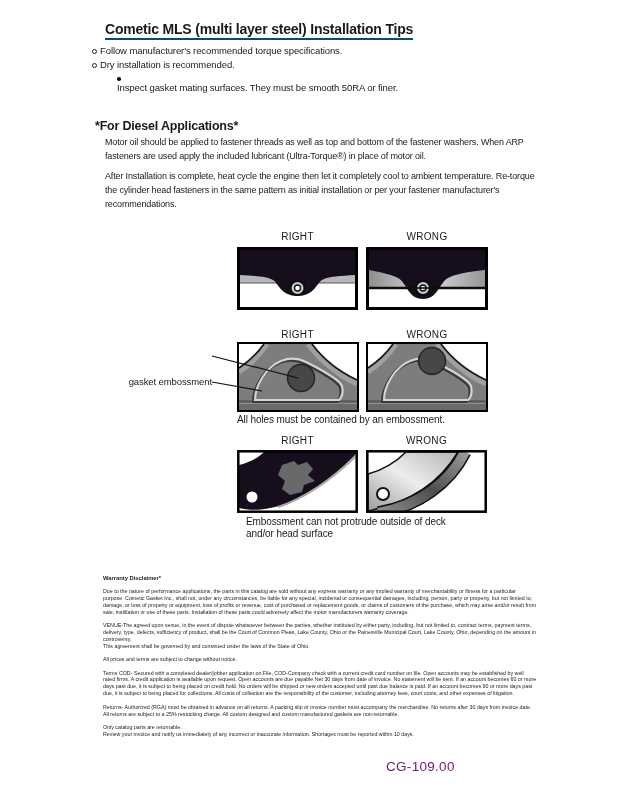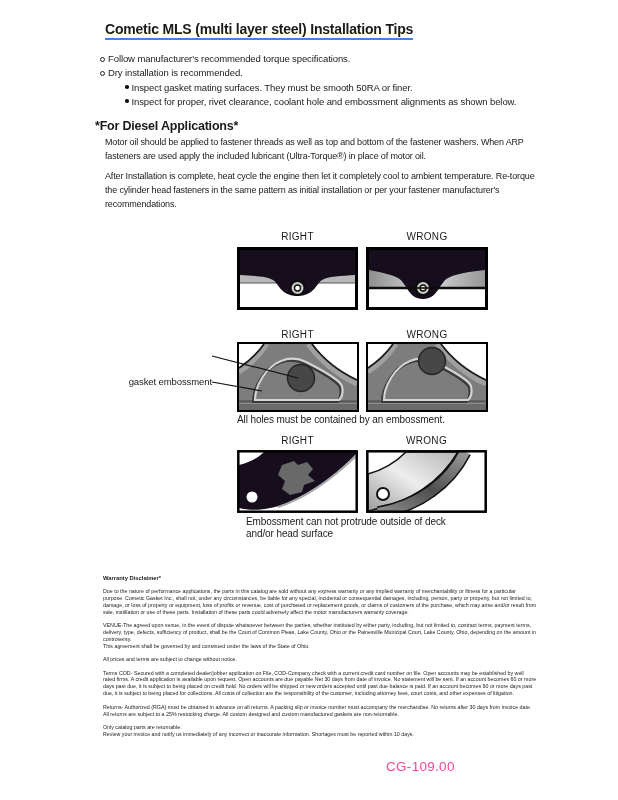--- a/index.html
+++ b/index.html
@@ -5,41 +5,41 @@
   html,body{margin:0;padding:0;background:#ffffff;}
   .page{
     position:relative;width:618px;height:800px;background:#ffffff;overflow:hidden;
     font-family:"Liberation Sans", sans-serif;color:#1a1a1a;
   }
   .abs{position:absolute;}
   .pre{white-space:pre-line;}
 
   .title{
     font-size:14px;font-weight:bold;letter-spacing:-0.2px;
-    border-bottom:2px solid #3b82f6;padding-bottom:1px;display:inline-block;
+    border-bottom:2px solid #0c4a6e;padding-bottom:1px;display:inline-block;
   }
-  .tips{list-style:none;margin:8px;padding:0;width:480px;}
+  .tips{list-style:none;margin:0;padding:0;width:480px;}
   .tips li{display:flex;align-items:flex-start;line-height:14.3px;font-size:9.5px;letter-spacing:-0.1px;}
-  .tips li.lvl2{padding-left:25px;}
+  .tips li.lvl2{padding-left:25px;flex-direction:column;}
   .marker-o{flex:0 0 auto;width:3px;height:3px;border:1px solid #222;border-radius:50%;margin:4.5px 3px 0 0;}
   .marker-dot{flex:0 0 auto;width:3.5px;height:3.5px;background:#111;border-radius:50%;margin:4.5px 3px 0 0;}
 
   .h2{font-size:12.5px;font-weight:bold;letter-spacing:-0.2px;}
   .para{font-size:9px;line-height:13.8px;letter-spacing:-0.15px;width:440px;margin:0;}
 
   .fig-h{font-size:10px;font-weight:normal;letter-spacing:0.3px;text-align:center;}
   .fig-cap{font-size:10px;letter-spacing:-0.1px;line-height:11.5px;}
   .fig-note{font-size:9.5px;letter-spacing:-0.1px;line-height:10.5px;text-align:right;width:107px;}
   svg{display:block;}
 
   .warranty{width:434px;font-size:5.3px;line-height:6.9px;color:#222;}
   .warranty .w-h{font-weight:bold;font-size:5.8px;margin:0 0 6px 0;}
   .warranty p{margin:0 0 6.5px 0;}
 
-  .pagenum{font-size:13.5px;letter-spacing:0.3px;color:#ec4899;}
+  .pagenum{font-size:13.5px;letter-spacing:0.3px;color:#701a75;}
 </style>
 </head>
 <body>
 
 <div class="page">
 
   <div class="abs" style="left:105px;top:20px;">
     <span class="title">Cometic MLS (multi layer steel) Installation Tips</span>
   </div>
 
@@ -48,24 +48,20 @@
       <span class="marker-o"></span>
       <span>Follow manufacturer's recommended torque specifications.</span>
     </li>
     <li class="lvl1">
       <span class="marker-o"></span>
       <span>Dry installation is recommended.</span>
     </li>
     <li class="lvl2">
       <span class="marker-dot"></span>
       <span>Inspect gasket mating surfaces.  They must be smooth 50RA or finer.</span>
-    </li>
-    <li class="lvl2">
-      <span class="marker-dot"></span>
-      <span>Inspect for proper, rivet clearance, coolant hole and embossment alignments as shown below.</span>
     </li>
   </ul>
 
   <div class="abs h2" style="left:95px;top:119px;">*For Diesel Applications*</div>
   <p class="abs para" style="left:105px;top:136px;">Motor oil should be applied to fastener threads as well as top and bottom of the fastener washers. When ARP fasteners are used apply the included lubricant (Ultra-Torque®) in place of motor oil.</p>
   <p class="abs para" style="left:105px;top:170px;">After Installation is complete, heat cycle the engine then let it completely cool to ambient temperature. Re-torque the cylinder head fasteners in the same pattern as initial installation or per your fastener manufacturer's recommendations.</p>
 
   <div class="abs fig-h" style="left:237px;top:231px;width:121px;">RIGHT</div>
   <div class="abs fig-h" style="left:366px;top:231px;width:122px;">WRONG</div>
 

